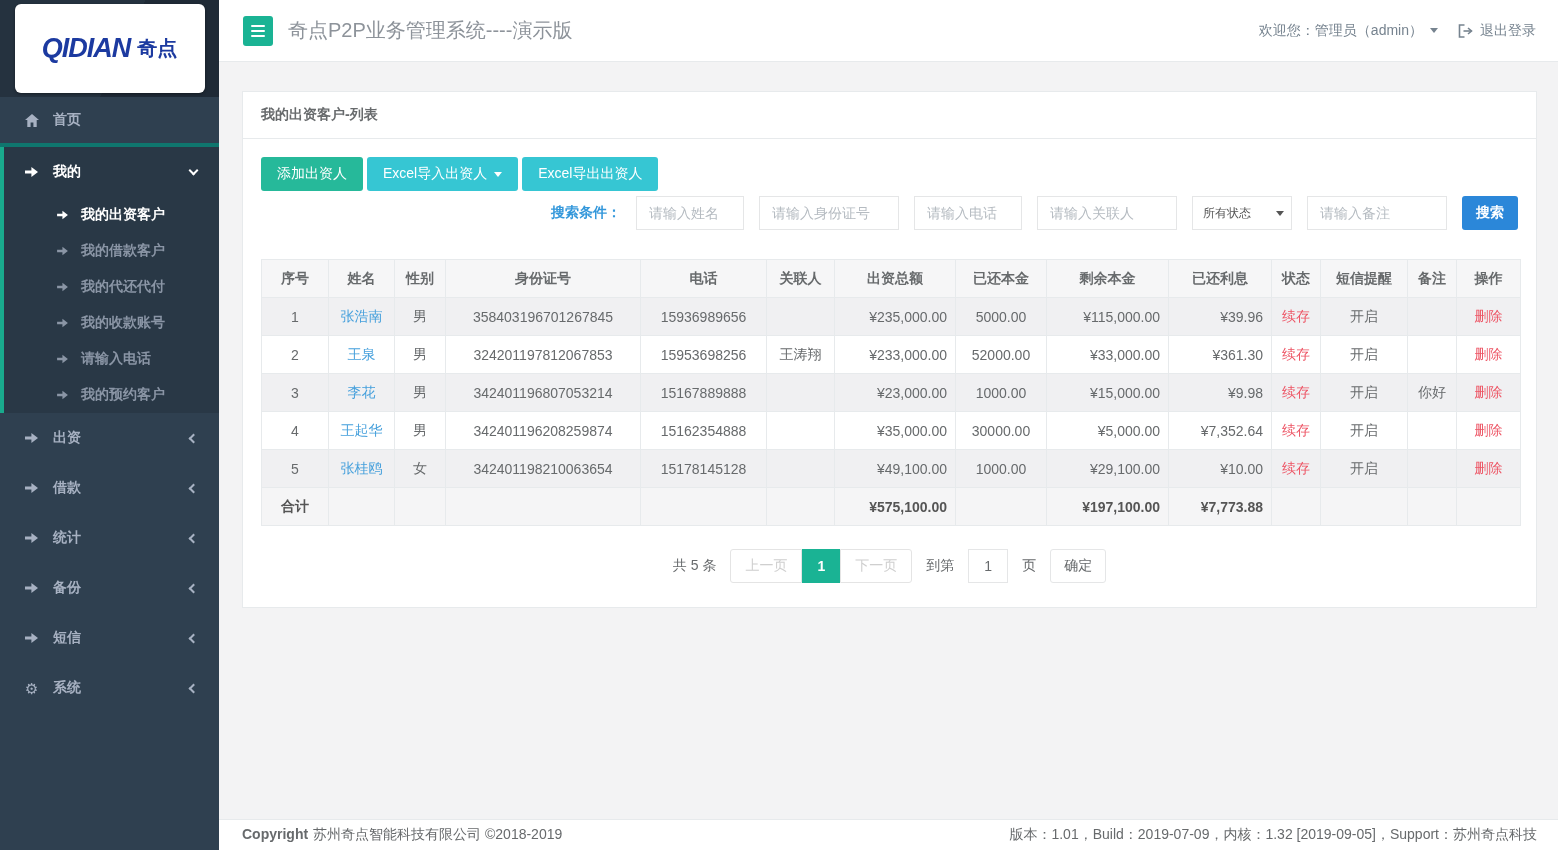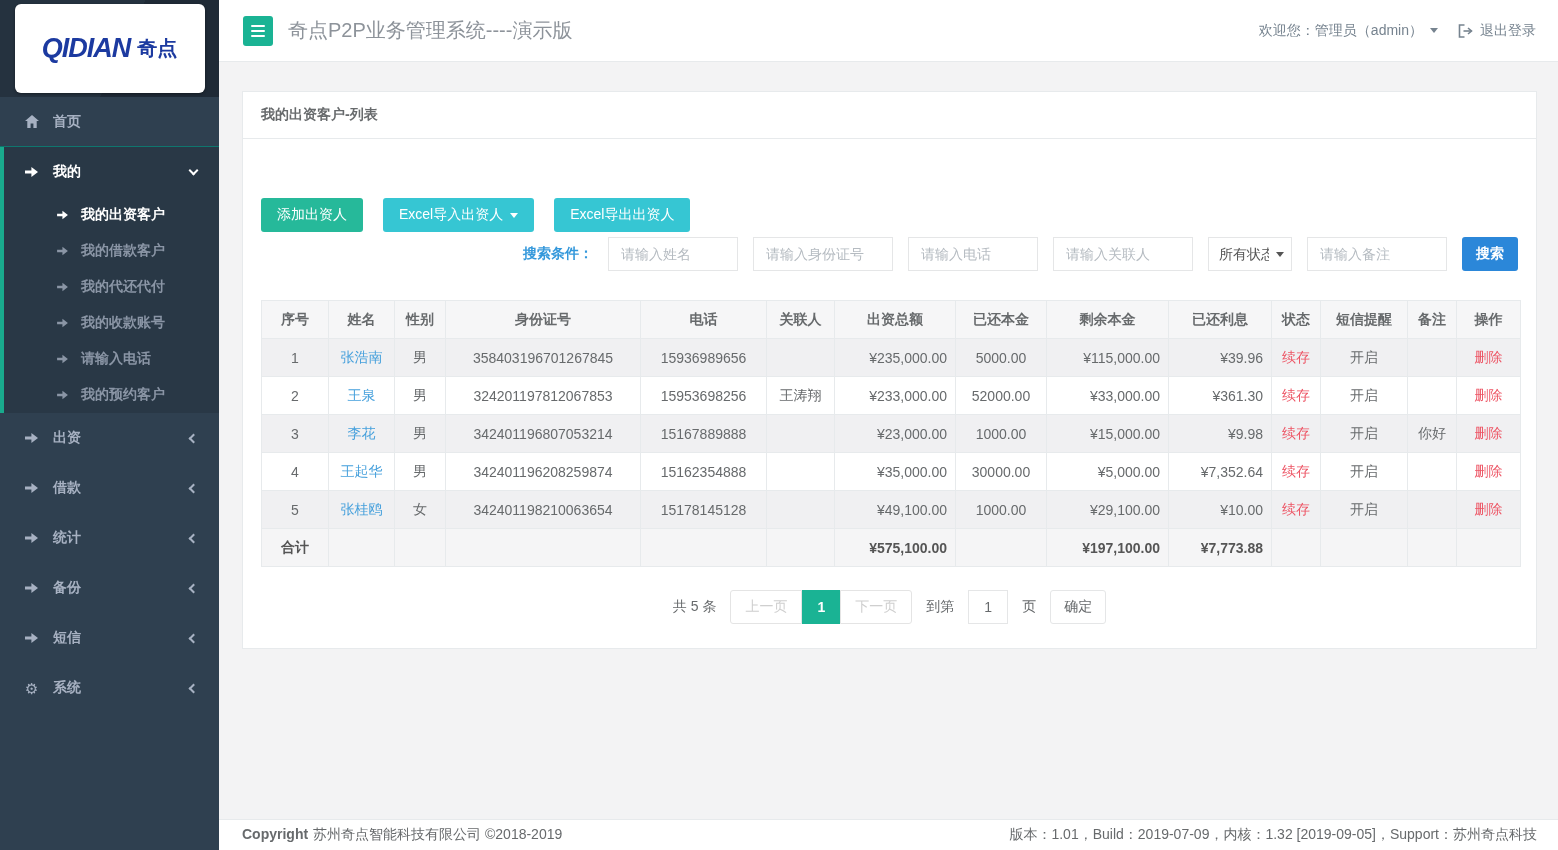--- a/index.html
+++ b/index.html
@@ -9,21 +9,21 @@
     display: flex; background: #f3f3f4; overflow: hidden; font-size: 14px;
   }
   
   .sidebar { width: 219px; flex-shrink: 0; background: #2f4050; color: #a7b1c2; display: flex; flex-direction: column; }
   .logo-area { height: 97px; background: linear-gradient(115deg, #25323f 55%, #1f2a36 55%); display: flex; align-items: center; justify-content: center; flex-shrink: 0; }
   .logo-card { background: #fff; border-radius: 6px; width: 190px; height: 89px; display: flex; align-items: center; justify-content: center; gap: 7px; box-shadow: 0 1px 3px rgba(0,0,0,.4); }
   .logo-en { color: #1c3aa0; font-size: 27px; font-weight: bold; font-style: italic; letter-spacing: -1px; }
   .logo-cn { color: #1c3aa0; font-size: 20px; font-weight: bold; }
   .nav { flex: 1; }
   .nav-item { height: 50px; display: flex; align-items: center; padding: 0 22px 0 25px; font-weight: bold; cursor: pointer; color: #a7b1c2; }
-  .nav-item.home { border-bottom: 1px solid #0f766e; }
+  .nav-item.home { border-bottom: 4px solid #0f766e; }
   .nav-icon { width: 22px; display: inline-flex; justify-content: flex-start; margin-right: 6px; color: inherit; }
   .nav-group.active { background: #293846; border-left: 4px solid #19aa8d; }
   .nav-group.active > .nav-item { padding-left: 21px; color: #fff; align-items: center; }
   .submenu-item { height: 36px; display: flex; align-items: center; padding-left: 53px; font-weight: bold; color: #8a95a5; cursor: pointer; }
   .submenu-item.active, .submenu-item:hover { color: #fff; }
   .submenu-item .nav-icon { width: 18px; }
   .chev { width: 7px; height: 7px; border-right: 2px solid currentColor; border-bottom: 2px solid currentColor; display: inline-block; margin-left: auto; }
   .chev.down { transform: rotate(45deg); margin-top: -4px; }
   .chev.left { transform: rotate(135deg); }
   .gear-glyph { font-size: 15px; line-height: 1; }
@@ -34,32 +34,32 @@
   .hamburger i { width: 14px; height: 2px; background: #fff; border-radius: 1px; }
   .page-title { font-size: 20px; color: #8d939a; margin-left: 15px; }
   .topbar-right { margin-left: auto; display: flex; align-items: center; gap: 20px; color: #76838f; }
   .welcome, .logout { display: flex; align-items: center; gap: 7px; cursor: pointer; }
   .caret-down { border-left: 4px solid transparent; border-right: 4px solid transparent; border-top: 5px solid #76838f; display: inline-block; }
   
   .content { flex: 1; padding: 29px 21px 0 23px; overflow: hidden; }
   .panel { background: #fff; border: 1px solid #e7eaec; }
   .panel-header { padding: 14px 18px; font-weight: bold; color: #676a6c; border-bottom: 1px solid #e7eaec; }
   .panel-body { padding: 18px 18px 12px; }
-  .actions { display: flex; gap: 20px; margin-top: 41px; }
+  .actions { display: flex; gap: 4px; }
   .btn { font-size: 14px; padding: 0 16px; height: 34px; border: none; border-radius: 3px; color: #fff; cursor: pointer; display: inline-flex; align-items: center; gap: 7px; }
   .btn-green { background: #26b99a; }
   .btn-teal { background: #36c6d3; }
   .btn-caret { border-left: 4px solid transparent; border-right: 4px solid transparent; border-top: 5px solid #fff; display: inline-block; }
   .search-row { display: flex; align-items: center; justify-content: flex-end; gap: 15px; margin-top: 5px; }
   .search-label { color: #3498db; font-weight: bold; }
   .inp { height: 34px; border: 1px solid #e5e6e7; padding: 0 12px; font-size: 14px; color: #676a6c; background: #fff; }
   .inp::placeholder { color: #b5bbc1; }
-  .w130 { width: 130px; } .w140 { width: 140px; }
+  .w130 { width: 108px; } .w140 { width: 140px; }
   .select-wrap { position: relative; display: inline-block; }
-  .select-wrap select { height: 34px; width: 84px; border: 1px solid #e5e6e7; background: #fff; font-size: 14px; color: #555; padding: 0 22px 0 10px; appearance: none; -webkit-appearance: none; cursor: pointer; }
+  .select-wrap select { height: 34px; width: 100px; border: 1px solid #e5e6e7; background: #fff; font-size: 12px; color: #555; padding: 0 22px 0 10px; appearance: none; -webkit-appearance: none; cursor: pointer; }
   .sel-caret { position: absolute; right: 8px; top: 15px; border-left: 4px solid transparent; border-right: 4px solid transparent; border-top: 5px solid #555; pointer-events: none; }
   .btn-search { background: #2b87d9; font-weight: bold; padding: 0 14px; }
   
   .table-wrap { margin-top: 29px; }
   table { width: 100%; border-collapse: collapse; table-layout: fixed; color: #676a6c; font-size: 14px; }
   th, td { border: 1px solid #e7eaec; padding: 8px 8px; text-align: center; height: 38px; overflow: hidden; white-space: nowrap; }
   th { background: #f6f6f7; font-weight: bold; color: #676a6c; }
   tr.stripe td { background: #f0f0f2; }
   .cell-right { text-align: right; }
   .link { color: #46a0dc; cursor: pointer; }

